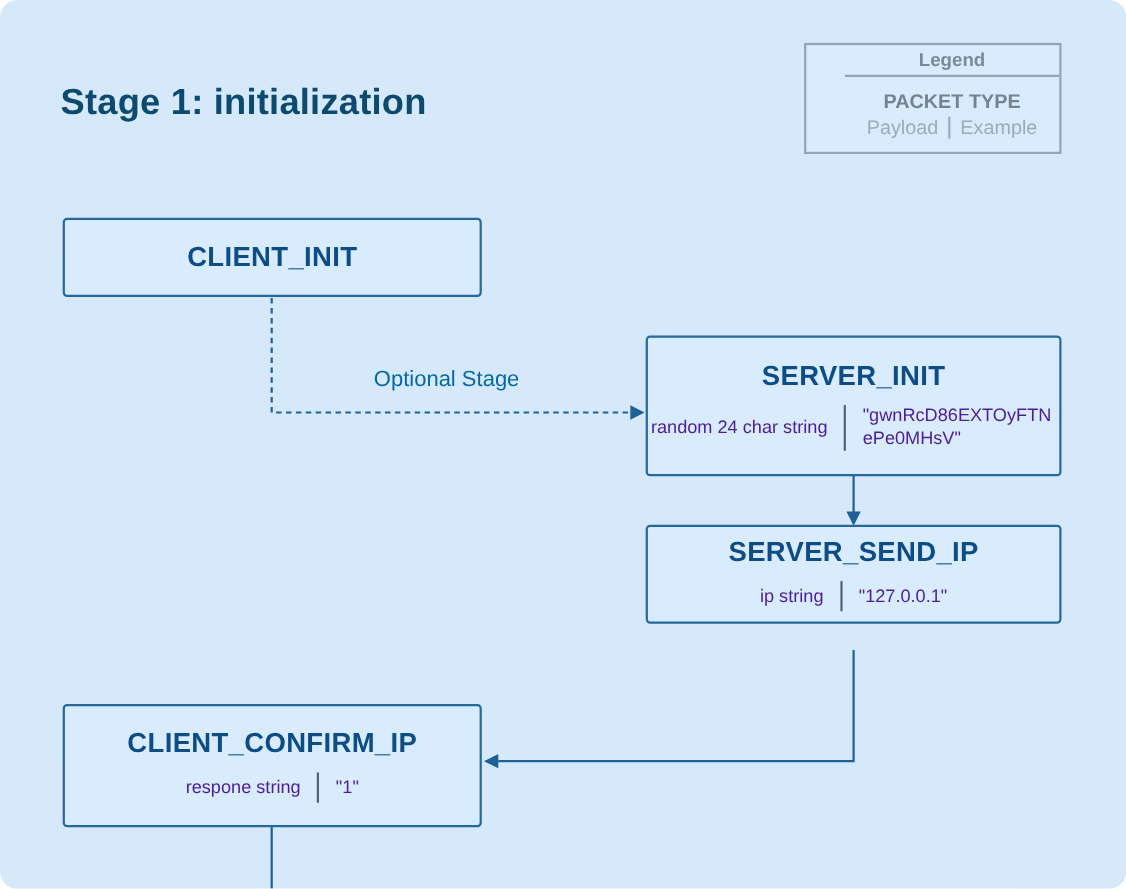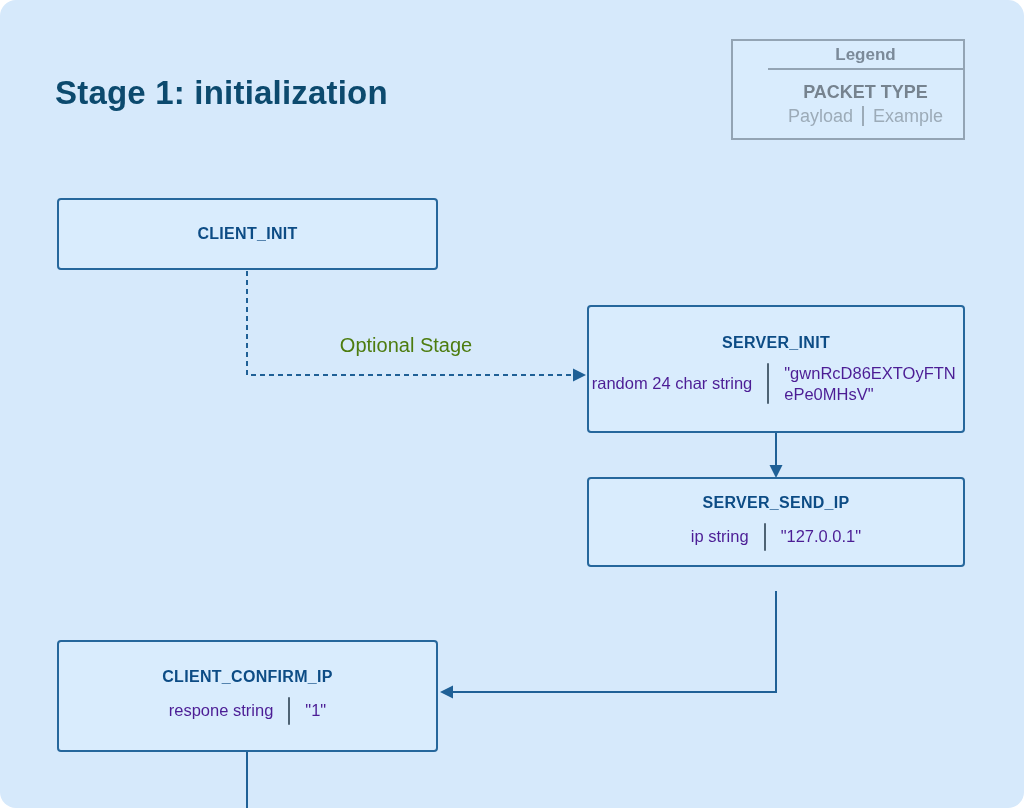--- a/index.html
+++ b/index.html
@@ -80,37 +80,37 @@
     pointer-events: none;
   }
 
   .optional-label {
     position: absolute;
     left: 300px;
     top: 334px;
     width: 212px;
     text-align: center;
     font-size: 20px;
-    color: #4d7c0f;
+    color: #0369a1;
   }
 
   
   .node {
     position: absolute;
     border: 2px solid #26679c;
     border-radius: 4px;
     background: #d9ecfd;
     display: flex;
     flex-direction: column;
     align-items: center;
     justify-content: center;
     gap: 11px;
   }
   .node-title {
-    font-size: 16px;
+    font-size: 25px;
     font-weight: 700;
     letter-spacing: 0.3px;
     color: #0d4c85;
   }
   .payload-row {
     display: flex;
     align-items: center;
     gap: 15px;
     font-size: 16.5px;
     color: #4c1d95;

